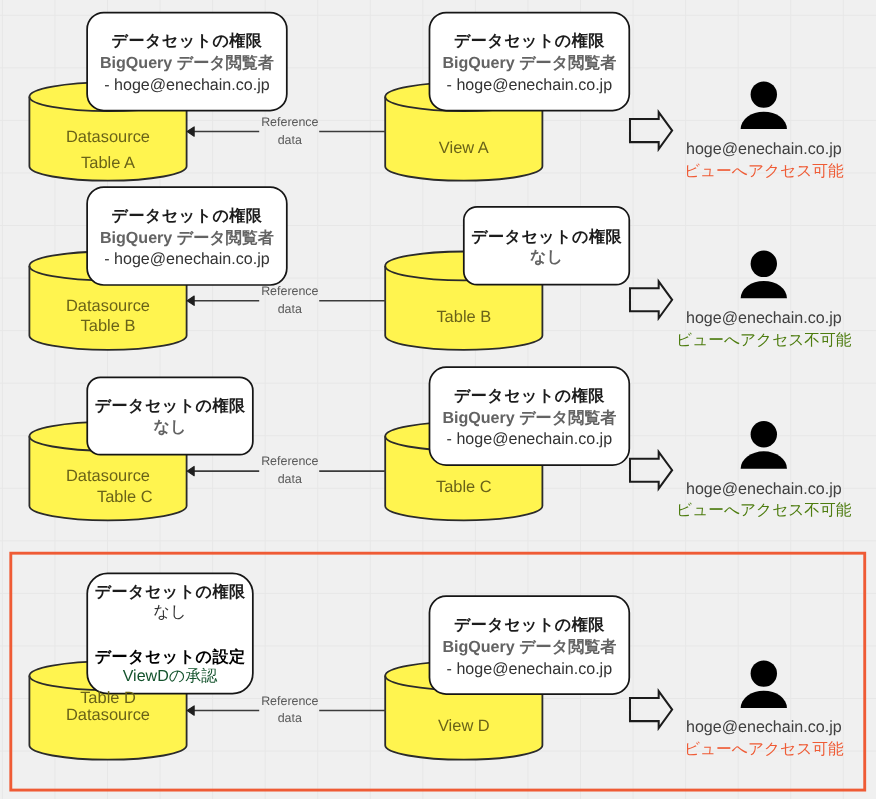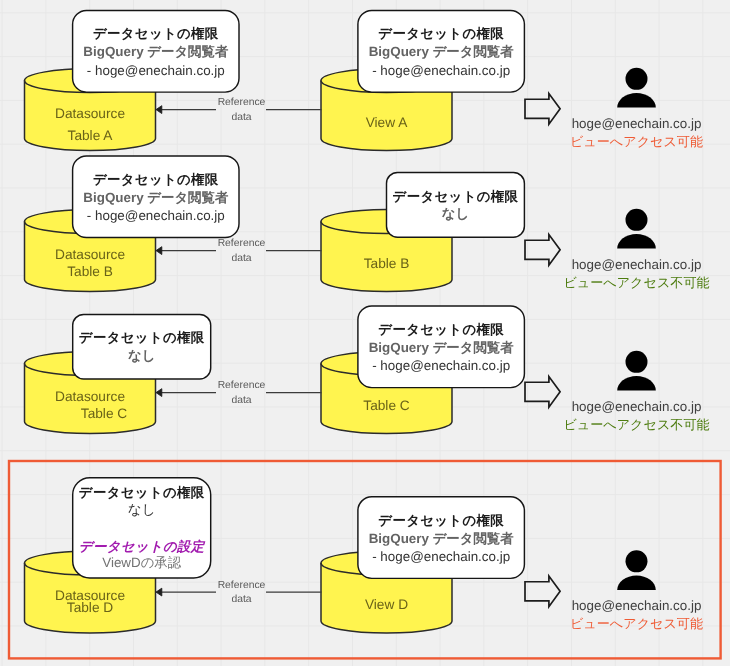--- a/index.html
+++ b/index.html
@@ -14,22 +14,22 @@
           linear-gradient(to bottom,#e7e7e7 1px,transparent 1px);
         background-size:43.8px 43.8px;
         background-position:1.6px 12.3px;}
   svg{position:absolute;left:0;top:0;}
   .t{position:absolute;white-space:nowrap;transform:translate(-50%,-50%) translateZ(0);
      line-height:1;font-size:13.4px;color:#3a3a3a;}
   .bold{font-weight:bold;font-size:13.4px;letter-spacing:0.36px;color:#1c1c1c;}
   .muted{color:#636363;font-size:13.4px;font-weight:bold;}
   .dark{color:#333333;font-size:13.4px;}
   .dark2{color:#333;font-size:13.6px;}
-  .red{color:#a21caf;font-style:italic;}
-  .redlight{color:#737373;font-size:13.4px;}
+  .red{color:#000000;}
+  .redlight{color:#14532d;font-size:13.4px;}
   .cyl{color:#6a6318;font-size:13.7px;}
   .rel{color:#595959;font-size:10.35px;}
   .user{font-size:13.4px;color:#404040;}
   .status-red{color:#ef5b35;font-size:13.1px;}
   .status-blue{color:#4d7c0f;font-size:13.1px;}
 </style>
 </head>
 <body>
 
 <div id="canvas">
@@ -155,19 +155,19 @@
 <div class="t user" style="left:636.5px;top:406.90000000000003px">hoge@enechain.co.jp</div>
 <div class="t user status-blue" style="left:636.5px;top:424.90000000000003px">ビューへアクセス不可能</div>
 <div class="t bold" style="left:141.7px;top:492.90000000000003px">データセットの権限</div>
 <div class="t dark2" style="left:141.7px;top:510.1px">なし</div>
 <div class="t bold red" style="left:141.7px;top:547.2px">データセットの設定</div>
 <div class="t redlight" style="left:141.7px;top:563.4px">ViewDの承認</div>
 <div class="t bold" style="left:441.15px;top:520.5px">データセットの権限</div>
 <div class="t muted" style="left:441.15px;top:538.6px">BigQuery データ閲覧者</div>
 <div class="t dark" style="left:441.15px;top:557.0px">- hoge@enechain.co.jp</div>
 <div class="t cyl" style="left:90.0px;top:596.3000000000001px">Datasource</div>
-<div class="t cyl" style="left:90.0px;top:608px">Table D</div>
+<div class="t cyl" style="left:90.0px;top:582px">Table D</div>
 <div class="t cyl" style="left:386.5px;top:605.1px">View D</div>
 <div class="t rel" style="left:241.5px;top:585.5px">Reference</div>
 <div class="t rel" style="left:241.5px;top:600.4px">data</div>
 <div class="t user" style="left:636.5px;top:606.4px">hoge@enechain.co.jp</div>
 <div class="t user status-red" style="left:636.5px;top:624.4px">ビューへアクセス可能</div>
 </div>
 
 </body></html>

